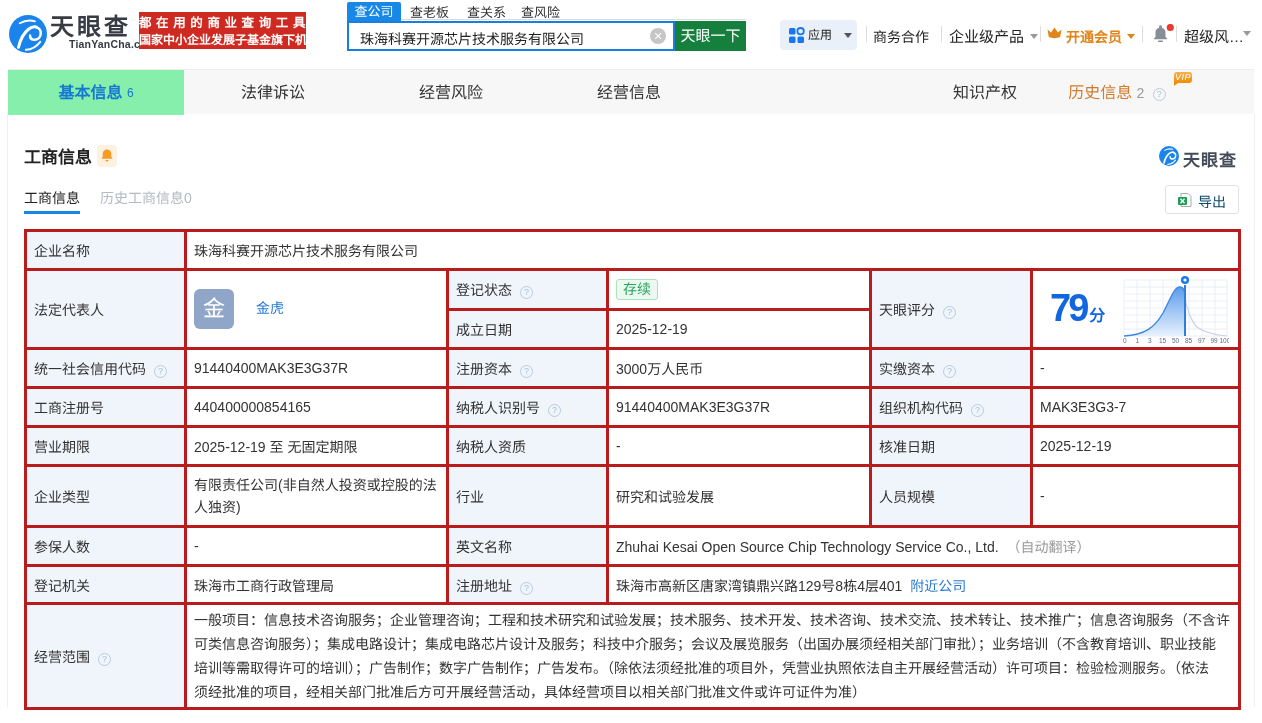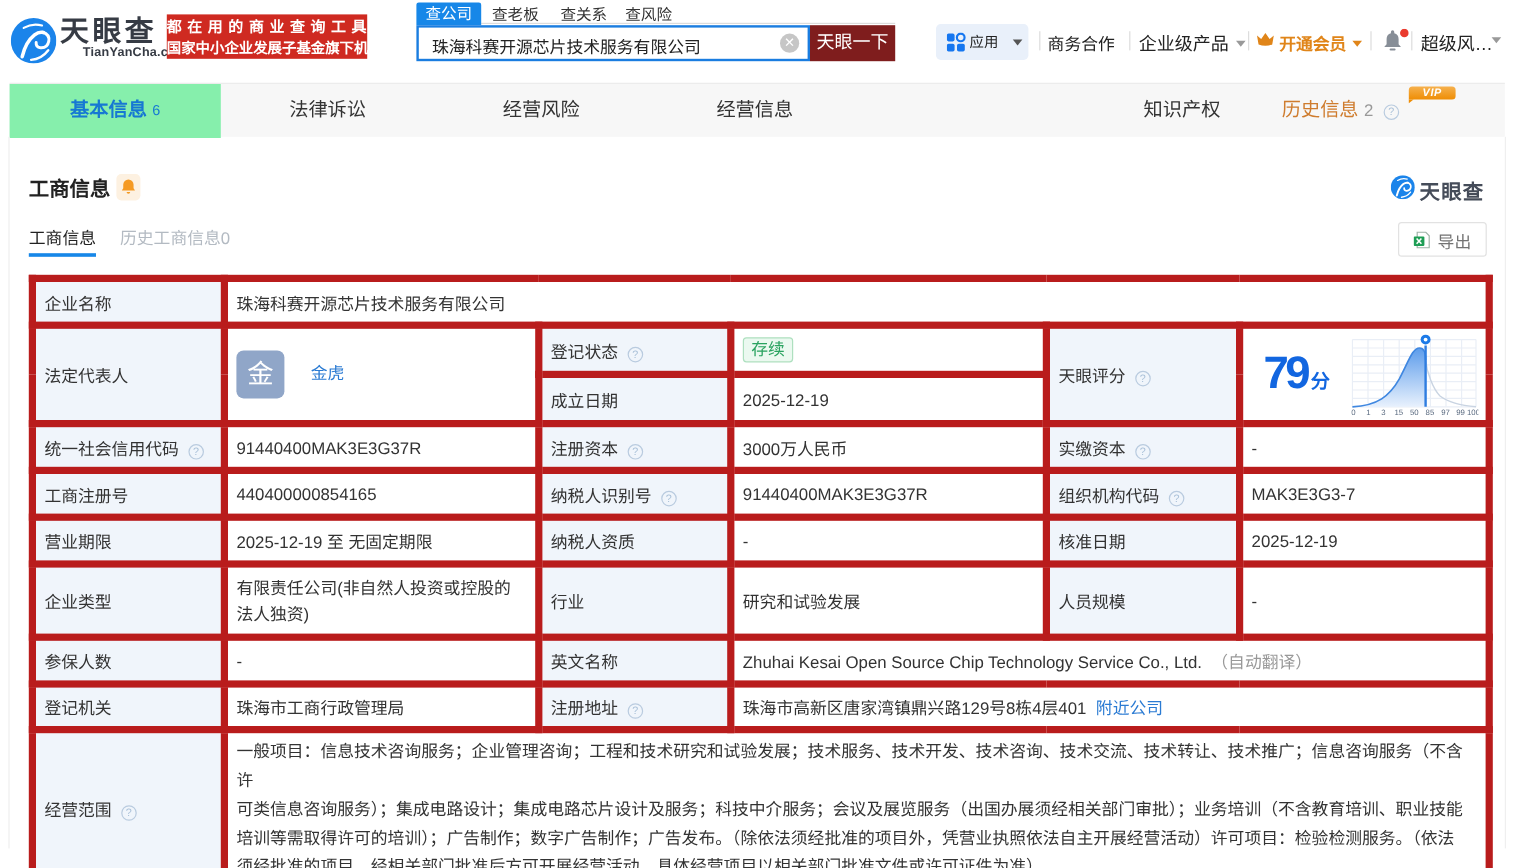--- a/index.html
+++ b/index.html
@@ -13,50 +13,50 @@
   #redbox { position:absolute; left:139px; top:12px; width:167px; height:37px; background:#cf2a21; color:#fff; text-align:center; }
   #redbox .l1 { font-size:12.5px; line-height:14px; letter-spacing:4.6px; margin-top:4px; font-weight:bold; white-space:nowrap;}
   #redbox .l2 { font-size:12px; line-height:14px; letter-spacing:0; font-weight:bold; margin-top:3px; white-space:nowrap;}
   
   #stabs { position:absolute; left:347px; top:2px; height:19px; font-size:13px; color:#333; }
   .stab { position:absolute; top:0; white-space:nowrap; }
   #stab-active { left:0; width:54px; height:19px; background:#1787e8; color:#fff; text-align:center; line-height:19px; border-radius:2px 2px 0 0; }
   #sinput { position:absolute; left:347px; top:21px; width:328px; height:30px; border:2px solid #1a7de0; background:#fff; }
   #sinput .txt { position:absolute; left:11px; top:5px; font-size:14px; color:#222; }
   #sclear { position:absolute; left:301px; top:5px; width:16px; height:16px; border-radius:50%; background:#c6c6c6; color:#fff; font-size:11px; line-height:16px; text-align:center;}
-  #sbtn { position:absolute; left:675px; top:21px; width:71px; height:30px; background:#7f1d1d; color:#fff; font-size:15px; text-align:center; line-height:30px; }
+  #sbtn { position:absolute; left:675px; top:21px; width:71px; height:30px; background:#15803d; color:#fff; font-size:15px; text-align:center; line-height:30px; }
   
   .sep { position:absolute; top:26px; width:1px; height:16px; background:#ddd; }
   #appbox { position:absolute; left:780px; top:20px; width:77px; height:30px; background:#e9f0fa; border-radius:4px; }
   #appbox .t { position:absolute; left:28px; top:5px; font-size:12px; color:#222; }
   #appbox .car { position:absolute; left:64px; top:13px; }
   .nav15 { position:absolute; top:25px; font-size:15px; color:#222; }
   .caret { width:0; height:0; border-left:4px solid transparent; border-right:4px solid transparent; border-top:5px solid #555; display:inline-block; vertical-align:3px; }
   .caret.g { border-top-color:#999; }
   .caret.o { border-top-color:#e08519; }
   #vipTxt { position:absolute; left:1066px; top:26px; font-size:14px; font-weight:bold; color:#e08519; }
   
   #navbar { position:absolute; top:69px; left:8px; width:1246px; height:45px; background:#f7f7f7; border-top:1px solid #ececec; }
   .ntab { position:absolute; top:0; height:45px; line-height:45px; text-align:center; font-size:16px; color:#333; width:178px;}
   #ntab0 { left:0; width:176px; background:#86efac; color:#1678d3; font-weight:bold; }
   #ntab0 .n6 { font-weight:normal; font-size:12px; color:#1678d3; vertical-align:1px;}
-  #vipbadge { position:absolute; left:1166px; top:2px; width:39px; height:11px; background:linear-gradient(180deg,#f6b14e,#ef8d04); border-radius:3px 3px 3px 0; color:#fff; font-size:9px; font-weight:bold; font-style:italic; text-align:center; line-height:11px; letter-spacing:.5px;}
+  #vipbadge { position:absolute; left:1166px; top:2px; width:18px; height:11px; background:linear-gradient(180deg,#f6b14e,#ef8d04); border-radius:3px 3px 3px 0; color:#fff; font-size:9px; font-weight:normal; font-style:italic; text-align:center; line-height:11px; letter-spacing:.5px;}
   
   #title { position:absolute; left:24px; top:143px; font-size:17px; font-weight:bold; color:#222; }
   #bellbox { position:absolute; left:97px; top:145px; width:20px; height:22px; background:#fdf1e1; border-radius:4px; }
   #wm { position:absolute; left:1159px; top:146px; }
   #wmTxt { position:absolute; left:1183px; top:146px; font-size:17px; font-weight:bold; color:#454c59; letter-spacing:1px;}
   #subtab1 { position:absolute; left:24px; top:187px; font-size:14px; color:#222;}
   #subtab2 { position:absolute; left:100px; top:187px; font-size:14px; color:#b3bac2; }
   #subline { position:absolute; left:24px; top:211px; width:56px; height:3px; background:#1787e8; }
   #expbtn { position:absolute; left:1165px; top:185px; width:74px; height:29px; border:1px solid #e2e2e2; border-radius:3px; background:#fff;}
-  #expbtn .t { position:absolute; left:32px; top:5px; font-size:14px; color:#737373; }
+  #expbtn .t { position:absolute; left:32px; top:5px; font-size:14px; color:#0c4a6e; }
   
   table { position:absolute; left:24px; top:229px; width:1214px; border-collapse:collapse; table-layout:fixed; }
-  td { border:6px solid #b91c1c; font-size:14px; color:#333; padding:2px 7px; vertical-align:middle; }
+  td { border:3px solid #b91c1c; font-size:14px; color:#333; padding:2px 7px; vertical-align:middle; }
   td.lb { background:#f0f5fb; }
   .qm { display:inline-block; width:13px; height:13px; box-sizing:border-box; border:1px solid #b9cbdf; border-radius:50%; color:#a9c0d8; font-size:9px; line-height:11px; text-align:center; vertical-align:0px; margin-left:4px;}
   .gtag { display:inline-block; border:1px solid #aee0bf; background:#ebf9f0; color:#2aa360; font-size:14px; line-height:19px; padding:0 6px; border-radius:3px;}
   .lnk { color:#2b7bd3; }
   .gry { color:#999; }
   #avatar { display:inline-block; width:40px; height:40px; background:#90a6c8; border-radius:6px; color:#fff; font-size:22px; text-align:center; line-height:40px; vertical-align:middle;}
   #score79 { font-size:38px; letter-spacing:-3px; font-weight:bold; color:#1266e0; }
   #scoreFen { font-size:16px; color:#1266e0; margin-left:3px; }
 </style>
 </head>

